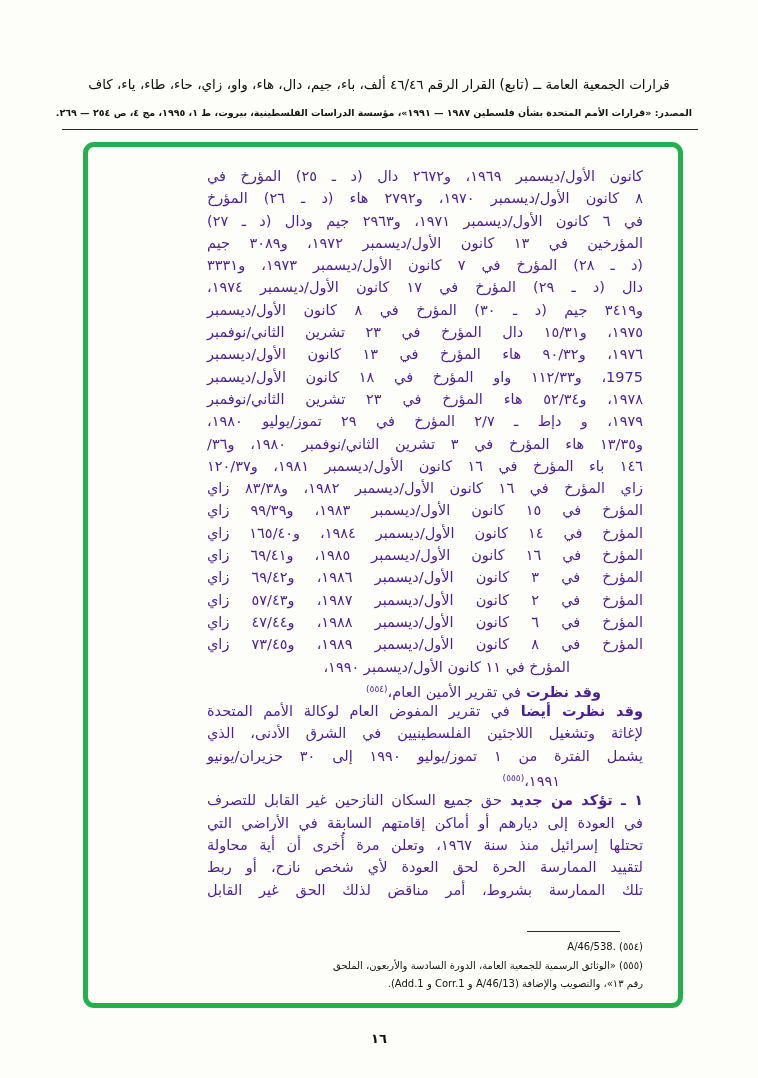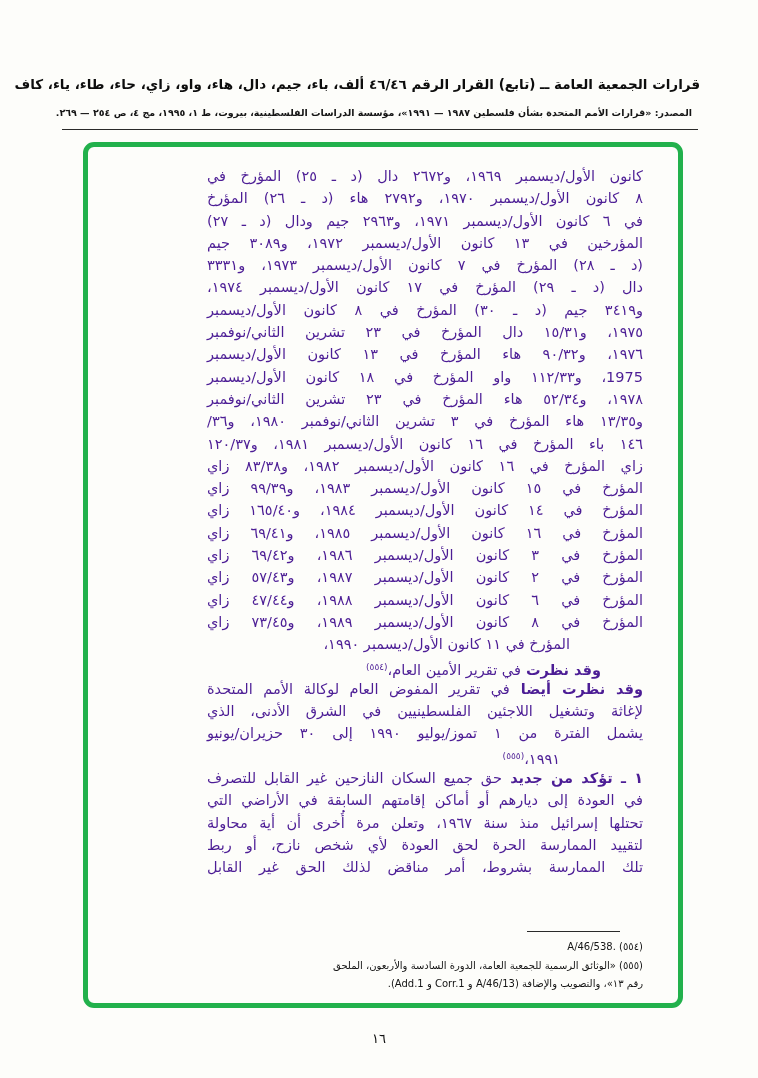--- a/index.html
+++ b/index.html
@@ -5,21 +5,21 @@
   html,body{margin:0;padding:0;}
   body{
     width:758px;height:1078px;position:relative;
     background:#fdfdfa;color:#111;
     font-family:"DejaVu Sans",sans-serif;
     overflow:hidden;
   }
   .hdr-title{
     position:absolute;top:76px;left:58px;right:58px;
     direction:rtl;text-align:center;white-space:nowrap;
-    font-size:13.5px;font-weight:bold;color:#0d0d0d;
+    font-size:13.5px;font-weight:normal;color:#0d0d0d;
   }
   .hdr-source{
     position:absolute;top:107px;right:66px;left:58px;
     direction:rtl;text-align:center;white-space:nowrap;
     font-size:9.5px;font-weight:bold;color:#151515;
   }
   .hdr-rule{
     position:absolute;top:129px;left:62px;right:60px;
     border-top:1.6px solid #2a2a2a;height:0;
   }
@@ -48,21 +48,21 @@
   .footnotes{
     position:absolute;top:938px;left:287px;width:356px;
     direction:rtl;text-align:right;
     font-size:10px;line-height:18.5px;color:#141414;
   }
   .fn-line{direction:rtl;}
   .fn-line.cont{text-align:right;}
   .latin{direction:ltr;unicode-bidi:isolate;display:inline-block;}
   .page-number{
     position:absolute;top:1031px;left:0;width:758px;
-    text-align:center;font-size:13px;font-weight:normal;
+    text-align:center;font-size:13px;font-weight:bold;
     letter-spacing:3px;color:#111;
   }
 </style>
 </head>
 <body>
 
 <div class="hdr-title">قرارات الجمعية العامة ــ (تابع) القرار الرقم ٤٦/٤٦ ألف، باء، جيم، دال، هاء، واو، زاي، حاء، طاء، ياء، كاف</div>
 <div class="hdr-source">المصدر: «قرارات الأمم المتحدة بشأن فلسطين ١٩٨٧ — ١٩٩١»، مؤسسة الدراسات الفلسطينية، بيروت، ط ١، ١٩٩٥، مج ٤، ص ٢٥٤ — ٢٦٩.</div>
 <div class="hdr-rule"></div>
 
@@ -73,20 +73,21 @@
     <div class="bline"><span>٨ كانون الأول/ديسمبر ١٩٧٠، و٢٧٩٢ هاء (د ـ ٢٦) المؤرخ</span></div>
     <div class="bline"><span>في ٦ كانون الأول/ديسمبر ١٩٧١، و٢٩٦٣ جيم ودال (د ـ ٢٧)</span></div>
     <div class="bline"><span>المؤرخين في ١٣ كانون الأول/ديسمبر ١٩٧٢، و٣٠٨٩ جيم</span></div>
     <div class="bline"><span>(د ـ ٢٨) المؤرخ في ٧ كانون الأول/ديسمبر ١٩٧٣، و٣٣٣١</span></div>
     <div class="bline"><span>دال (د ـ ٢٩) المؤرخ في ١٧ كانون الأول/ديسمبر ١٩٧٤،</span></div>
     <div class="bline"><span>و٣٤١٩ جيم (د ـ ٣٠) المؤرخ في ٨ كانون الأول/ديسمبر</span></div>
     <div class="bline"><span>١٩٧٥، و١٥/٣١ دال المؤرخ في ٢٣ تشرين الثاني/نوفمبر</span></div>
     <div class="bline"><span>١٩٧٦، و٩٠/٣٢ هاء المؤرخ في ١٣ كانون الأول/ديسمبر</span></div>
     <div class="bline"><span>1975، و١١٢/٣٣ واو المؤرخ في ١٨ كانون الأول/ديسمبر</span></div>
     <div class="bline"><span>١٩٧٨، و٥٢/٣٤ هاء المؤرخ في ٢٣ تشرين الثاني/نوفمبر</span></div>
+    <div class="bline"><span>١٩٧٩، و دإط ـ ٢/٧ المؤرخ في ٢٩ تموز/يوليو ١٩٨٠،</span></div>
     <div class="bline"><span>و١٣/٣٥ هاء المؤرخ في ٣ تشرين الثاني/نوفمبر ١٩٨٠، و٣٦/</span></div>
     <div class="bline"><span>١٤٦ باء المؤرخ في ١٦ كانون الأول/ديسمبر ١٩٨١، و١٢٠/٣٧</span></div>
     <div class="bline"><span>زاي المؤرخ في ١٦ كانون الأول/ديسمبر ١٩٨٢، و٨٣/٣٨ زاي</span></div>
     <div class="bline"><span>المؤرخ في ١٥ كانون الأول/ديسمبر ١٩٨٣، و٩٩/٣٩ زاي</span></div>
     <div class="bline"><span>المؤرخ في ١٤ كانون الأول/ديسمبر ١٩٨٤، و١٦٥/٤٠ زاي</span></div>
     <div class="bline"><span>المؤرخ في ١٦ كانون الأول/ديسمبر ١٩٨٥، و٦٩/٤١ زاي</span></div>
     <div class="bline"><span>المؤرخ في ٣ كانون الأول/ديسمبر ١٩٨٦، و٦٩/٤٢ زاي</span></div>
     <div class="bline"><span>المؤرخ في ٢ كانون الأول/ديسمبر ١٩٨٧، و٥٧/٤٣ زاي</span></div>
     <div class="bline"><span>المؤرخ في ٦ كانون الأول/ديسمبر ١٩٨٨، و٤٧/٤٤ زاي</span></div>
     <div class="bline"><span>المؤرخ في ٨ كانون الأول/ديسمبر ١٩٨٩، و٧٣/٤٥ زاي</span></div>

